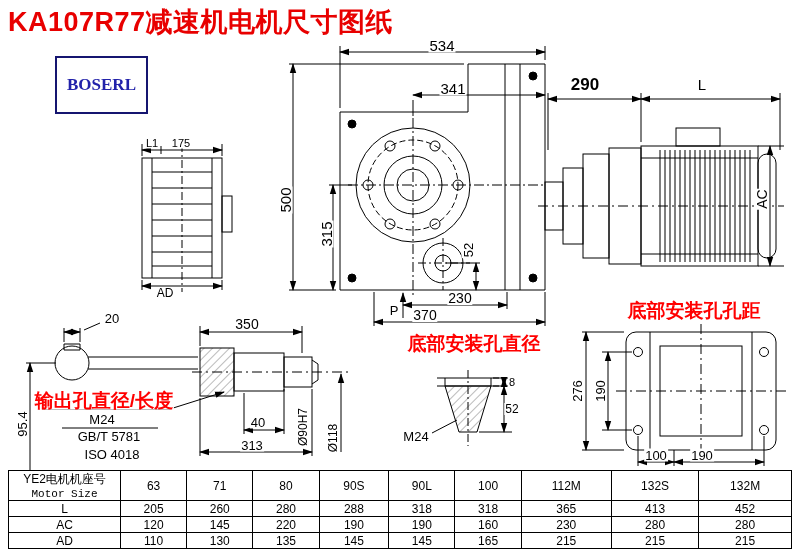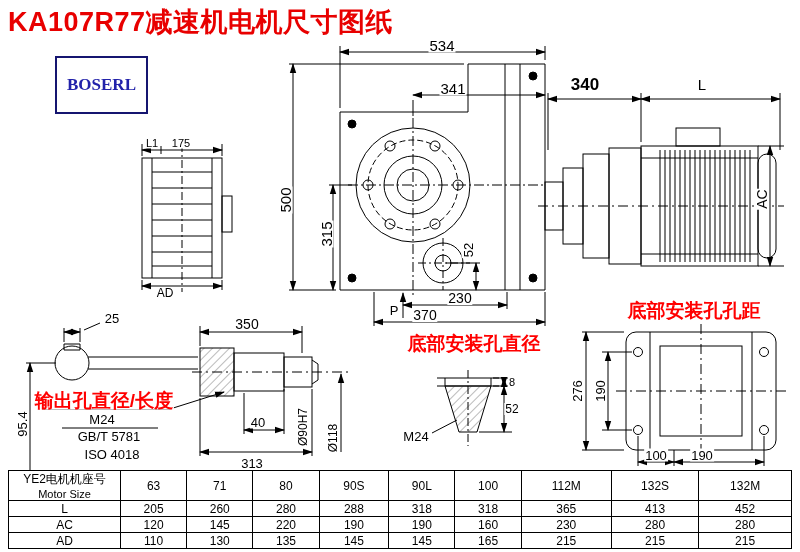--- a/index.html
+++ b/index.html
@@ -14,21 +14,21 @@
     white-space:nowrap;background:#fff;padding:0 1px}
   .r{transform:translate(-50%,-50%) rotate(-90deg)}
   .red{color:#ff0000;font-weight:bold;font-size:19px}
   .big{font-size:17px;font-weight:bold}
   .s11{font-size:11px}.s12{font-size:12px}.s14{font-size:14px}.s15{font-size:15px}
   #spec{position:absolute;left:8px;top:470px;width:784px;border-collapse:collapse;
     font-size:12px;text-align:center;background:#fff}
   #spec td,#spec th{border:1px solid #000;padding:0 2px;height:16px;font-weight:normal}
   #spec th.c1{width:112px}
   #spec .hd th{height:30px}
-  .en{font-family:Liberation Sans, sans-serif;font-size:11px}
+  .en{font-family:Liberation Mono, monospace;font-size:11px}
 </style>
 </head>
 <body>
 
 <div id="wrap">
 
 <svg width="800" height="552" viewBox="0 0 800 552">
   <defs>
     <marker id="ar" viewBox="0 0 10 10" refX="9" refY="5" markerWidth="10" markerHeight="10" orient="auto-start-reverse">
       <path d="M0,1.8 L10,5 L0,8.2 Z" fill="#000"></path>
@@ -243,34 +243,34 @@
 
 <div class="lb s15" style="left:442px;top:45px">534</div>
 <div class="lb s15" style="left:453px;top:88px">341</div>
 <div class="lb s15 r" style="left:285px;top:200px">500</div>
 <div class="lb s15 r" style="left:326px;top:234px">315</div>
 <div class="lb r" style="left:468px;top:250px">52</div>
 <div class="lb s14" style="left:460px;top:298px">230</div>
 <div class="lb s14" style="left:425px;top:315px">370</div>
 <div class="lb" style="left:394px;top:310px">P</div>
 
-<div class="lb big" style="left:585px;top:84px">340</div>
+<div class="lb big" style="left:585px;top:84px">290</div>
 <div class="lb s15" style="left:702px;top:84px">L</div>
 <div class="lb s14 r" style="left:762px;top:199px">AC</div>
 
 <div class="lb s11" style="left:152px;top:143px">L1</div>
 <div class="lb s11" style="left:181px;top:143px">175</div>
 <div class="lb s12" style="left:165px;top:293px">AD</div>
 
-<div class="lb" style="left:112px;top:318px">25</div>
+<div class="lb" style="left:112px;top:318px">20</div>
 <div class="lb r" style="left:22px;top:424px">95.4</div>
 
 <div class="lb s14" style="left:247px;top:324px">350</div>
 <div class="lb" style="left:258px;top:422px">40</div>
-<div class="lb" style="left:252px;top:463px">313</div>
+<div class="lb" style="left:252px;top:445px">313</div>
 <div class="lb red" style="left:104px;top:400px">输出孔直径/长度</div>
 <div class="lb" style="left:102px;top:419px">M24</div>
 <div class="lb" style="left:109px;top:436px">GB/T 5781</div>
 <div class="lb" style="left:112px;top:454px">ISO 4018</div>
 <div class="lb s12 r" style="left:303px;top:427px">Ø90H7</div>
 <div class="lb s12 r" style="left:333px;top:438px">Ø118</div>
 
 <div class="lb red" style="left:474px;top:343px">底部安装孔直径</div>
 <div class="lb" style="left:416px;top:436px">M24</div>
 <div class="lb s11" style="left:512px;top:382px">8</div>

